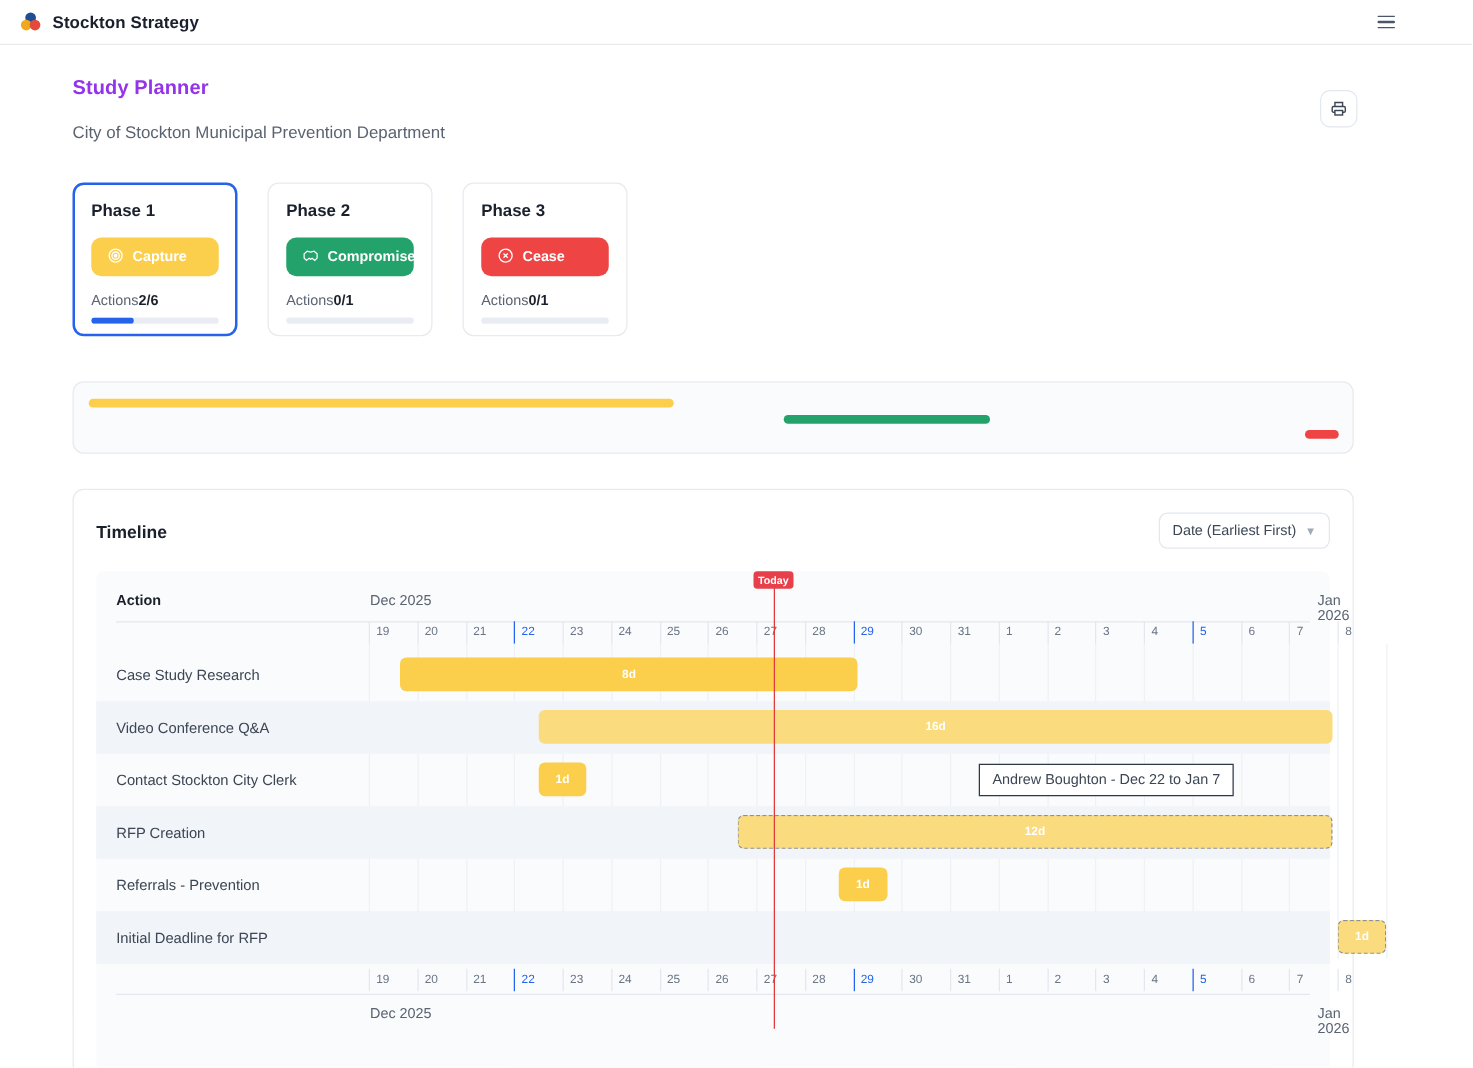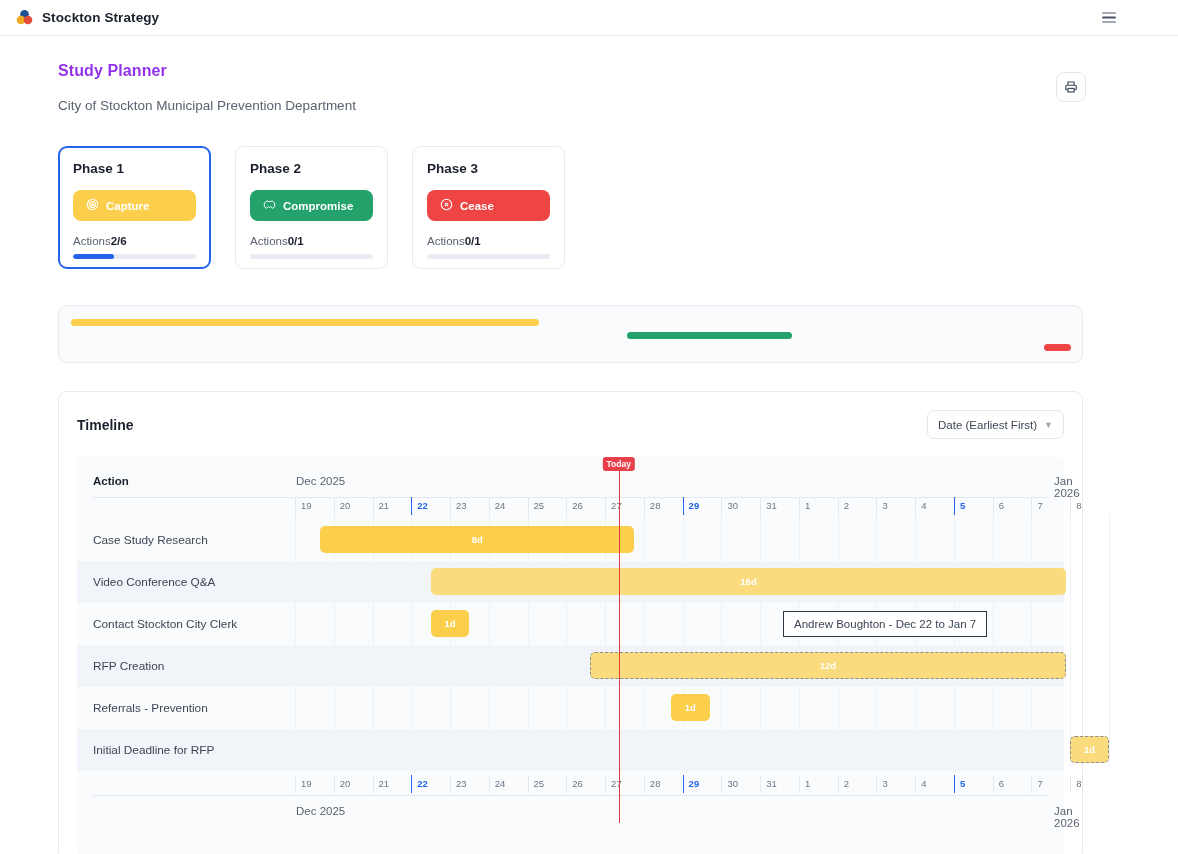--- a/index.html
+++ b/index.html
@@ -38,21 +38,21 @@
   .print-btn {
     position: absolute; right: 92px; top: 36px;
     width: 30px; height: 30px; border: 1px solid #e2e8f0; border-radius: 8px;
     background: #fff; display: flex; align-items: center; justify-content: center;
     cursor: pointer;
   }
 
   
   .phase-row { display: flex; gap: 24px; margin-top: 33px; }
   .phase-card {
-    width: 153px; height: 123px;
+    width: 132px; height: 123px;
     border: 1px solid #e7eaef; border-radius: 9px;
     background: #fff; padding: 14px 14px 0 14px;
     display: flex; flex-direction: column;
   }
   .phase-card.active { border: 2px solid #2563eb; padding: 13px 13px 0 13px; }
   .phase-name { font-size: 13.5px; font-weight: bold; color: #1a202c; }
   .phase-btn {
     margin-top: 14px; height: 31px; border-radius: 8px;
     display: flex; align-items: center; gap: 7px;
     padding-left: 13px; color: #fff; font-size: 11.5px; font-weight: bold;
@@ -102,21 +102,21 @@
   .g-colhead {
     position: absolute; font-size: 11.5px; font-weight: bold; color: #1a202c; text-align: right;
   }
   .g-month { position: absolute; font-size: 11.5px; color: #5a6372; }
   .tickrow { position: absolute; left: 234px; width: 814px; height: 18px; }
   .tick {
     position: absolute; top: 0; width: 38.76px; height: 18px;
     border-left: 1px solid #e4e8ee;
     font-size: 9.5px; color: #6b7585; padding-left: 5px; line-height: 18px;
   }
-  .tick.hl { border-left: 1.6px solid #2563eb; color: #2563eb; font-weight: bold; }
+  .tick.hl { border-left: 1.6px solid #2563eb; color: #2563eb; font-weight: normal; }
   .axis-line { position: absolute; left: 16px; right: 16px; height: 1px; background: #e4e8ee; }
   .gridline { position: absolute; top: 0; bottom: 0; width: 1px; background: #eef1f5; }
 
   .bar {
     position: absolute; height: 27px; border-radius: 5px;
     display: flex; align-items: center; justify-content: center;
     font-size: 9.5px; font-weight: bold; color: #fff;
   }
   .bar.solid { background: #fbce4b; }
   .bar.soft  { background: #fadb7d; }
@@ -275,21 +275,21 @@
         <div class="gridline" style="left:799.4285714285713px;top:58px;height:252px;"></div>
         <div class="gridline" style="left:838.1904761904761px;top:58px;height:252px;"></div>
         <div class="gridline" style="left:876.952380952381px;top:58px;height:252px;"></div>
         <div class="gridline" style="left:915.7142857142857px;top:58px;height:252px;"></div>
         <div class="gridline" style="left:954.4761904761904px;top:58px;height:252px;"></div>
         <div class="gridline" style="left:993.2380952380952px;top:58px;height:252px;"></div>
         <div class="gridline" style="left:1032px;top:58px;height:252px;"></div>
         <div class="g-row" style="top:62px;">
           <div class="g-label">Case Study Research</div>
         </div>
-        <div class="bar solid" style="left:243.1952380952381px;width:314px;top:69px;">
+        <div class="bar solid" style="left:243.1952380952381px;width:366px;top:69px;">
           <span>8d</span>
         </div>
         <div class="g-row alt" style="top:104px;">
           <div class="g-label">Video Conference Q&amp;A</div>
         </div>
         <div class="bar soft" style="left:353.66666666666663px;width:635.695238095238px;top:111px;">
           <span>16d</span>
         </div>
         <div class="g-row" style="top:146px;">
           <div class="g-label">Contact Stockton City Clerk</div>

